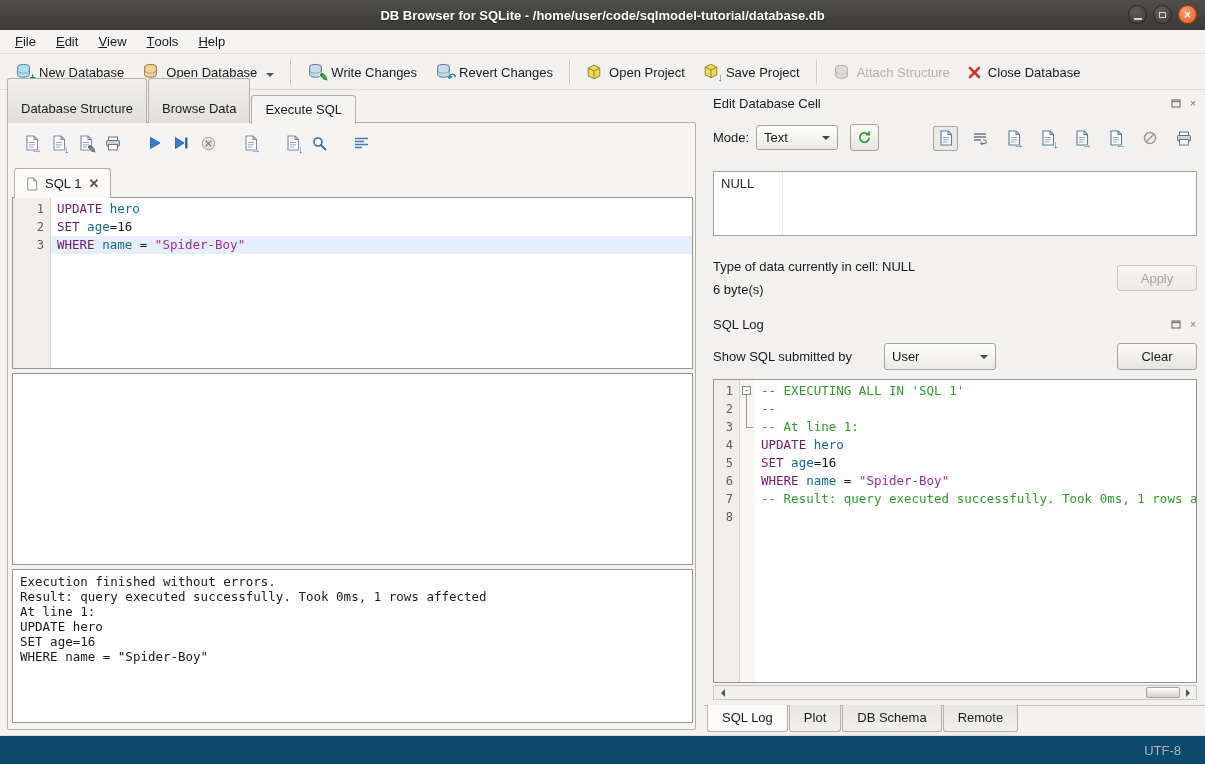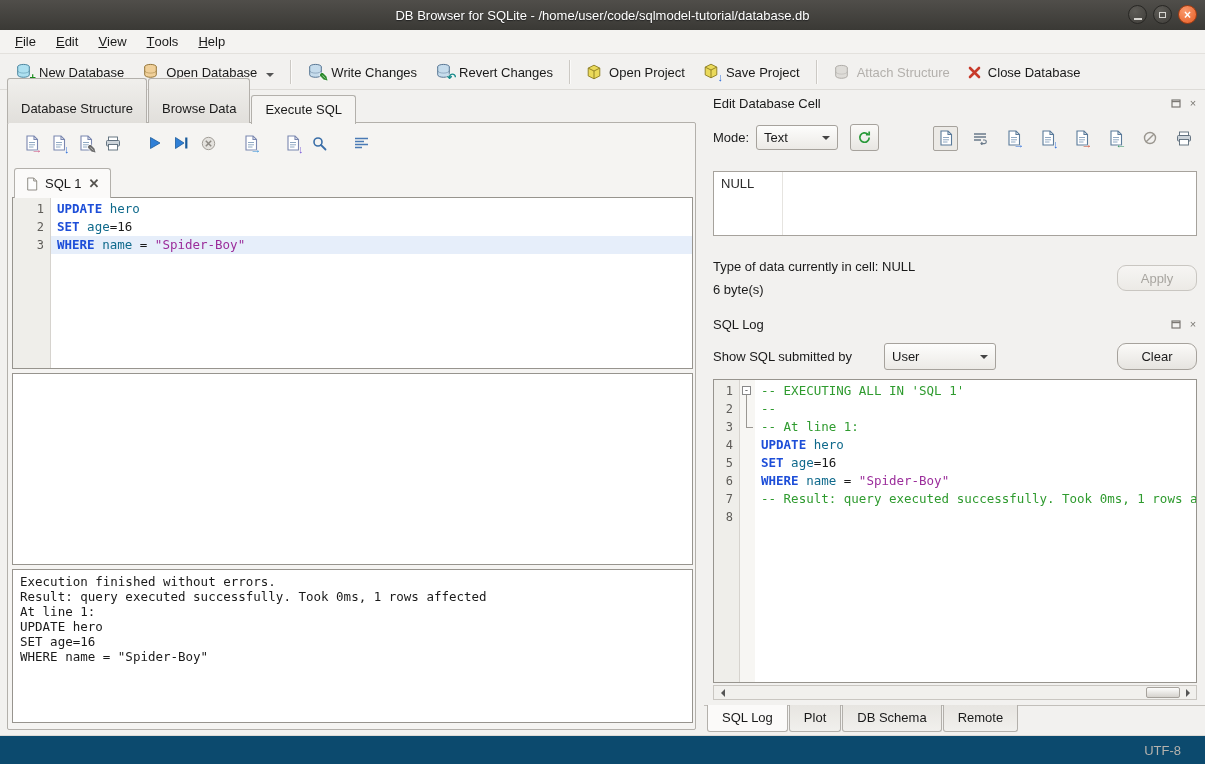--- a/index.html
+++ b/index.html
@@ -3,21 +3,21 @@
 <meta charset="utf-8">
 <style>
   html,body{margin:0;padding:0;background:#888;}
   *{box-sizing:border-box;}
   .window{position:relative;width:1205px;height:764px;background:#f2f1ef;
     font-family:"Liberation Sans",sans-serif;font-size:13px;color:#1a1a1a;overflow:hidden;margin:0 auto;}
 
   
   .titlebar{position:absolute;top:0;left:0;right:0;height:30px;
     background:linear-gradient(#504e4a,#3a3935);display:flex;align-items:center;}
-  .title-text{flex:1;text-align:center;color:#ffffff;font-weight:normal;font-size:13px;
+  .title-text{flex:1;text-align:center;color:#ffffff;font-weight:bold;font-size:13px;
     text-shadow:0 1px 1px #222;}
   .win-controls{position:absolute;right:8px;top:5px;display:flex;gap:6px;}
   .winbtn{width:19px;height:19px;border-radius:50%;border:1px solid #282724;
     background:radial-gradient(circle at 35% 30%, #5e5c57, #3f3d39);
     display:flex;align-items:center;justify-content:center;}
   .winbtn.close{background:radial-gradient(circle at 35% 30%, #fa9a6e, #e65c23);border-color:#a33c12;}
   .wg-min{width:8px;height:2px;background:#d8d6d2;margin-top:8px;}
   .wg-max{width:7px;height:6px;border:1.5px solid #d8d6d2;}
   .wg-close{color:#fff;font-size:12px;font-weight:bold;line-height:1;}
 
@@ -64,21 +64,21 @@
 
   .editor{position:absolute;top:74px;left:4px;width:681px;height:172px;background:#fff;
     border:1px solid #97948e;display:flex;overflow:hidden;
     font-family:"DejaVu Sans Mono",monospace;font-size:12.5px;}
   .gutter-col{flex:0 0 38px;background:#efeeea;border-right:1px solid #d6d3ce;padding-top:2px;}
   .ed-num{height:18px;line-height:18px;text-align:right;padding-right:6px;color:#5f5d59;font-size:12px;
     font-family:"DejaVu Sans Mono",monospace;}
   .text-col{flex:1;padding-top:2px;overflow:hidden;}
   .ed-line{height:18px;line-height:18px;padding-left:6px;white-space:pre;}
   .ed-line.current{background:#e6eefa;}
-  .tk-kw{color:#1d4ed8;font-weight:bold;}
+  .tk-kw{color:#701a75;font-weight:normal;}
   .tk-id{color:#106a8c;}
   .tk-str{color:#9b2d9b;}
   .tk-cm{color:#2f9b2f;}
   .tk-num,.tk-pl{color:#1a1a1a;}
 
   .results-box{position:absolute;top:250px;left:4px;width:681px;height:192px;background:#fff;
     border:1px solid #97948e;}
   .output-box{position:absolute;top:446px;left:4px;width:681px;height:154px;background:#fff;
     border:1px solid #97948e;padding:4px 7px;font-family:"DejaVu Sans Mono",monospace;
     font-size:12.5px;overflow:hidden;}
@@ -103,21 +103,21 @@
   .micon{width:25px;height:25px;display:flex;align-items:center;justify-content:center;border-radius:2px;}
   .micon.pressed{border:1px solid #a6a29c;background:#eceae6;}
 
   .cell-box{position:absolute;top:80px;left:9px;right:8px;height:65px;background:#fff;border:1px solid #a6a29c;}
   .cell-null{position:absolute;left:7px;top:4px;color:#2a2a2a;}
   .cell-divider{position:absolute;left:68px;top:0;bottom:0;width:1px;background:#e6e4e0;}
 
   .cell-type{position:absolute;top:168px;left:9px;}
   .cell-size{position:absolute;top:191px;left:9px;}
   .btn{position:absolute;width:80px;display:flex;align-items:center;justify-content:center;
-    border:1px solid #a6a29c;border-radius:9px;background:linear-gradient(#fbfaf8,#e6e4e0);}
+    border:1px solid #a6a29c;border-radius:3px;background:linear-gradient(#fbfaf8,#e6e4e0);}
   .btn-apply{top:174px;right:8px;height:26px;border-color:#c9c6c1;
     background:linear-gradient(#f6f5f3,#eceae6);color:#a8a5a0;}
   .btn-clear{top:252px;right:8px;height:27px;}
   .lbl-filter{position:absolute;left:9px;top:258px;}
 
   .log-box{position:absolute;top:288px;left:9px;right:8px;height:304px;background:#fff;
     border:1px solid #97948e;display:flex;overflow:hidden;
     font-family:"DejaVu Sans Mono",monospace;font-size:12.5px;}
   .log-gutter{flex:0 0 26px;background:#efeeea;border-right:1px solid #d6d3ce;padding-top:2px;}
   .log-fold{flex:0 0 15px;background:#f7f6f3;padding-top:2px;}

